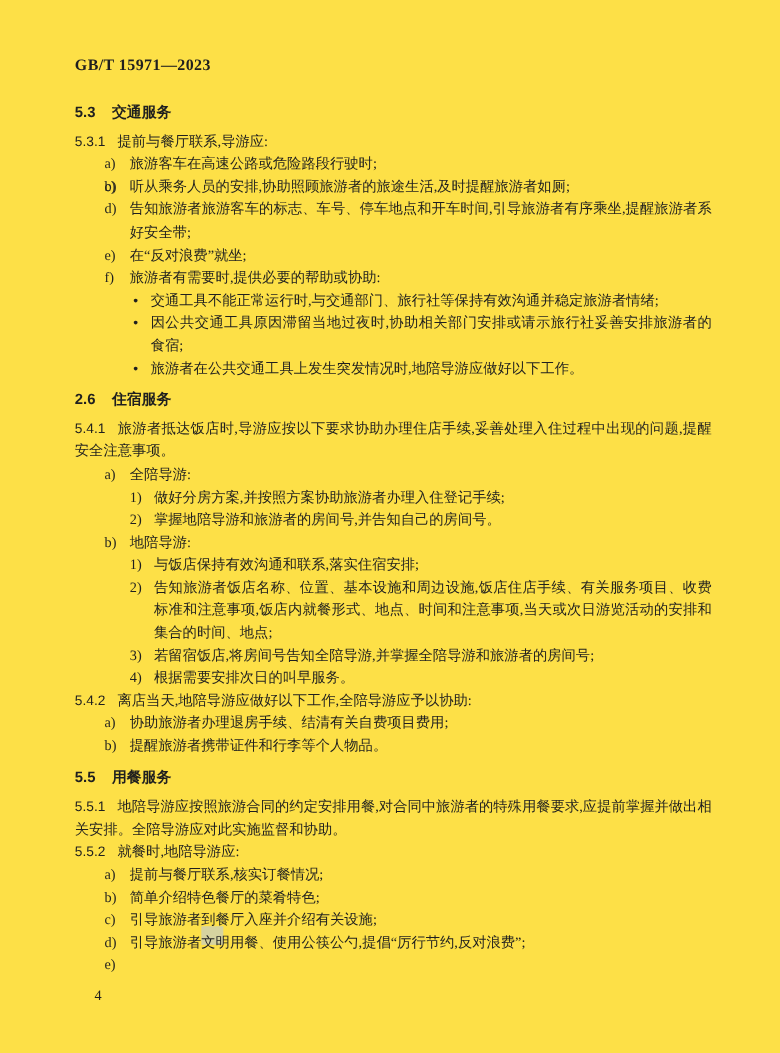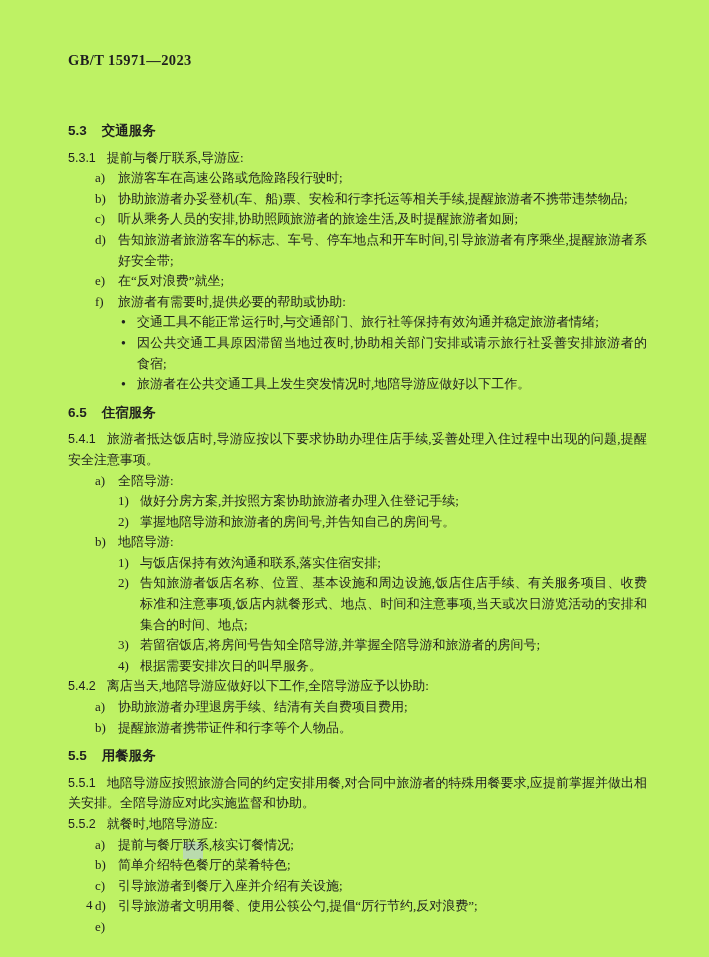--- a/index.html
+++ b/index.html
@@ -1,30 +1,30 @@
 <!DOCTYPE html>
 <html><head>
 <meta charset="utf-8">
 <style>
   html,body{margin:0;padding:0;background:#e8e8e8;}
   .page{
     position:relative;
     width:709px;height:957px;
-    background:#bef264;
+    background:#fde047;
     overflow:hidden;
     font-family:"Liberation Serif","DejaVu Serif",serif;
     color:#1f1f1f;
   }
   .gb-header{
     position:absolute;left:68px;top:52px;
     font-weight:bold;font-size:14.5px;letter-spacing:.4px;
     font-family:"Liberation Serif","DejaVu Serif",serif;
   }
   .content{
-    position:absolute;left:68px;top:113px;width:579px;
+    position:absolute;left:68px;top:84px;width:579px;
     font-size:13px;line-height:20.6px;
     z-index:1;
   }
   .h2{
     font-family:"Liberation Sans","DejaVu Sans",sans-serif;
     font-weight:bold;font-size:13.5px;
     margin:8px 0 6px 0;line-height:20.6px;
   }
   .h2 .num{margin-right:15px;}
   .clause{margin:0;text-align:justify;}
@@ -63,21 +63,20 @@
     <p class="clause">
       <span class="cnum">5.3.1</span><span>提前与餐厅联系,导游应:</span>
     </p>
 
     <div class="li1">
       <span class="lbl">a)</span>
       <span class="txt">旅游客车在高速公路或危险路段行驶时;</span>
     </div>
     <div class="li1">
       <span class="lbl">b)</span>
-      <span class="txt">协助旅游者办妥登机(车、船)票、安检和行李托运等相关手续,提醒旅游者不携带违禁物品;</span>
     </div>
     <div class="li1">
       <span class="lbl">c)</span>
       <span class="txt">听从乘务人员的安排,协助照顾旅游者的旅途生活,及时提醒旅游者如厕;</span>
     </div>
     <div class="li1">
       <span class="lbl">d)</span>
       <span class="txt">告知旅游者旅游客车的标志、车号、停车地点和开车时间,引导旅游者有序乘坐,提醒旅游者系好安全带;</span>
     </div>
     <div class="li1">
@@ -97,21 +96,21 @@
       <span class="dot">●</span>
       <span class="txt">因公共交通工具原因滞留当地过夜时,协助相关部门安排或请示旅行社妥善安排旅游者的食宿;</span>
     </div>
     <div class="lib">
       <span class="dot">●</span>
       <span class="txt">旅游者在公共交通工具上发生突发情况时,地陪导游应做好以下工作。</span>
     </div>
 
 
     <div class="h2">
-      <span class="num">6.5</span><span class="ttl">住宿服务</span>
+      <span class="num">2.6</span><span class="ttl">住宿服务</span>
     </div>
 
     <p class="clause">
       <span class="cnum">5.4.1</span><span>旅游者抵达饭店时,导游应按以下要求协助办理住店手续,妥善处理入住过程中出现的问题,提醒安全注意事项。</span>
     </p>
 
     <div class="li1">
       <span class="lbl">a)</span>
       <span class="txt">全陪导游:</span>
     </div>

